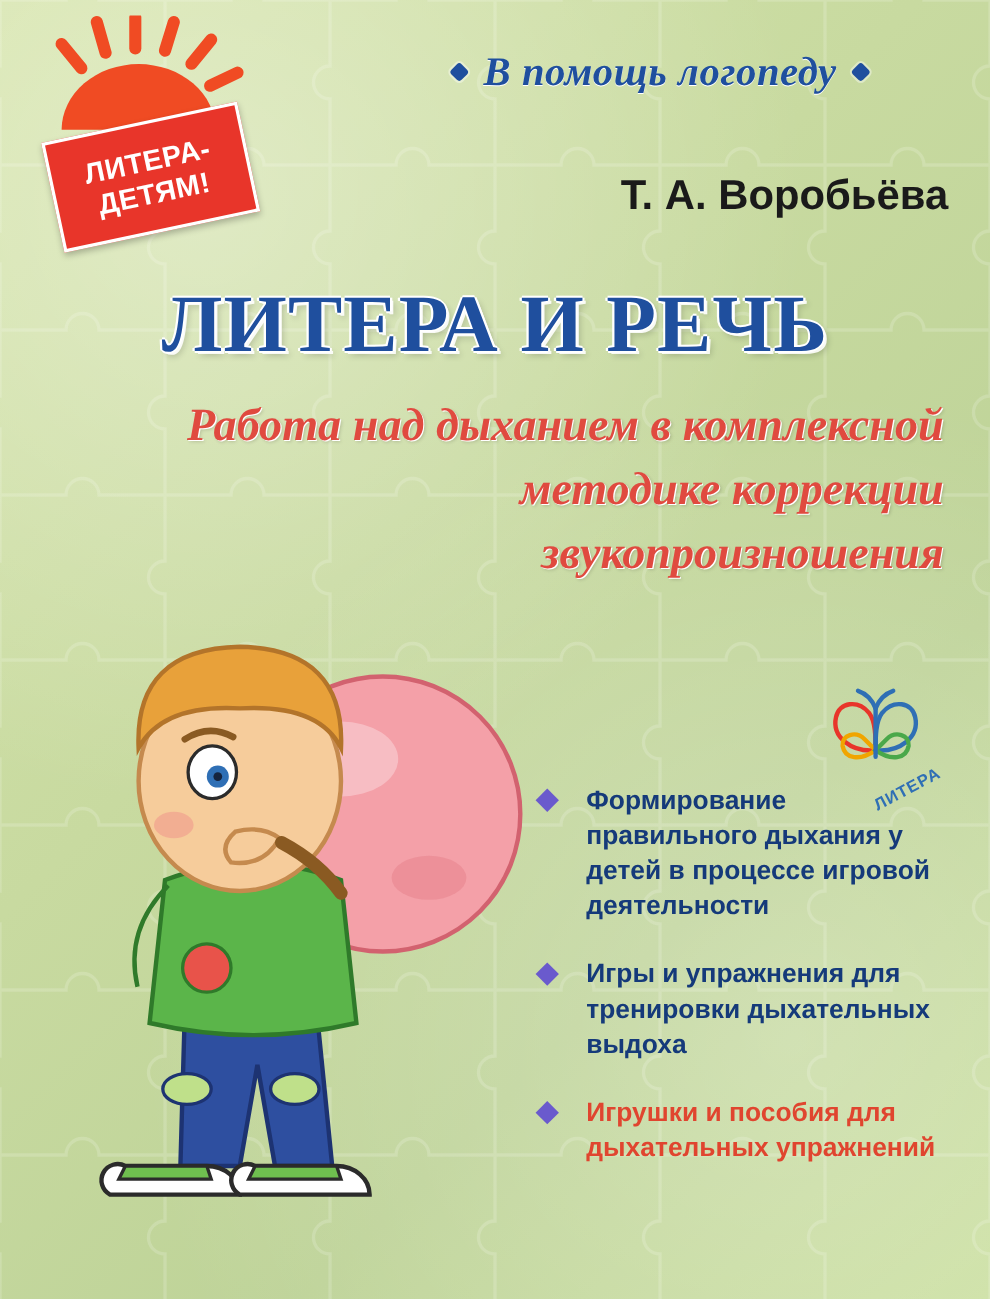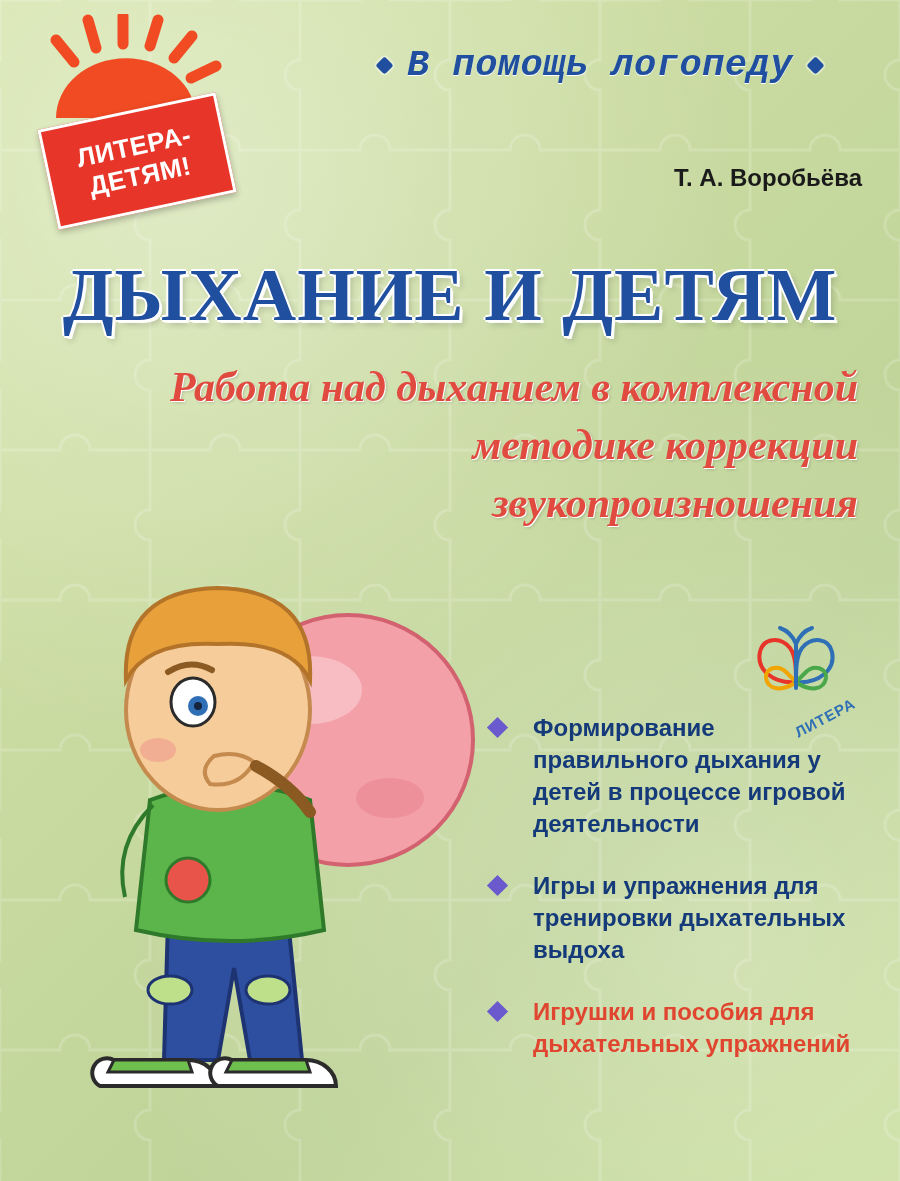--- a/index.html
+++ b/index.html
@@ -25,21 +25,21 @@
     opacity:.30;
     pointer-events:none;
   }
   
   .banner{
     position:absolute;left:330px;top:34px;width:540px;height:62px;
     display:flex;align-items:center;justify-content:center;
     gap:16px;
   }
   .banner .btext{
-    font-family:Liberation Mono, monospace;
+    font-family:Liberation Serif, serif;
     font-style:italic;font-weight:bold;
     font-size:37px;color:#1f4f9e;
     letter-spacing:.5px;
     text-shadow:0 1px 0 #fff;
     white-space:nowrap;
   }
   .diamond{
     width:16px;height:16px;background:#1f4f9e;
     transform:rotate(45deg);
     border-radius:3px;
@@ -64,21 +64,21 @@
     font-size:26px;line-height:30px;letter-spacing:.5px;
     text-align:center;
   }
   
   .authors{
     position:absolute;right:38px;top:158px;
     text-align:right;
   }
   .authors div{
     font-family:"Liberation Sans", sans-serif;
-    font-weight:bold;font-size:24px;line-height:40px;color:#1a1a1a;
+    font-weight:bold;font-size:38px;line-height:40px;color:#1a1a1a;
   }
   
   .maintitle{
     position:absolute;left:44px;top:253px;width:812px;
     text-align:center;
     font-family:"Liberation Serif", serif;
     font-weight:bold;
     font-size:74px;
     letter-spacing:1px;
     color:#1f4f9e;
@@ -167,21 +167,21 @@
     <div class="ribbon">
       <span>ЛИТЕРА-</span>
       <span>ДЕТЯМ!</span>
     </div>
   </div>
 
   <div class="authors">
     <div>Т. А. Воробьёва</div>
   </div>
 
-  <div class="maintitle">ДЫХАНИЕ И ДЕТЯМ</div>
+  <div class="maintitle">ЛИТЕРА И РЕЧЬ</div>
 
   <div class="subtitle">Работа над дыханием в комплексной методике коррекции звукопроизношения</div>
 
   <div class="logo">
     <svg viewBox="0 0 126 112" width="126" height="112">
       <g fill="none" stroke-width="4" stroke-linecap="round">
         <path d="M62 70 C40 72 22 58 26 40 C29 26 46 24 56 36 C62 44 62 58 62 70 Z" stroke="#e8352a"></path>
         <path d="M62 70 C84 72 102 58 98 40 C95 26 78 24 68 36 C62 44 62 58 62 70 Z" stroke="#2f6fb5"></path>
         <path d="M62 70 C48 80 34 78 32 66 C31 56 44 52 52 60 Z" stroke="#f0a500"></path>
         <path d="M62 70 C76 80 90 78 92 66 C93 56 80 52 72 60 Z" stroke="#4aa84a"></path>

